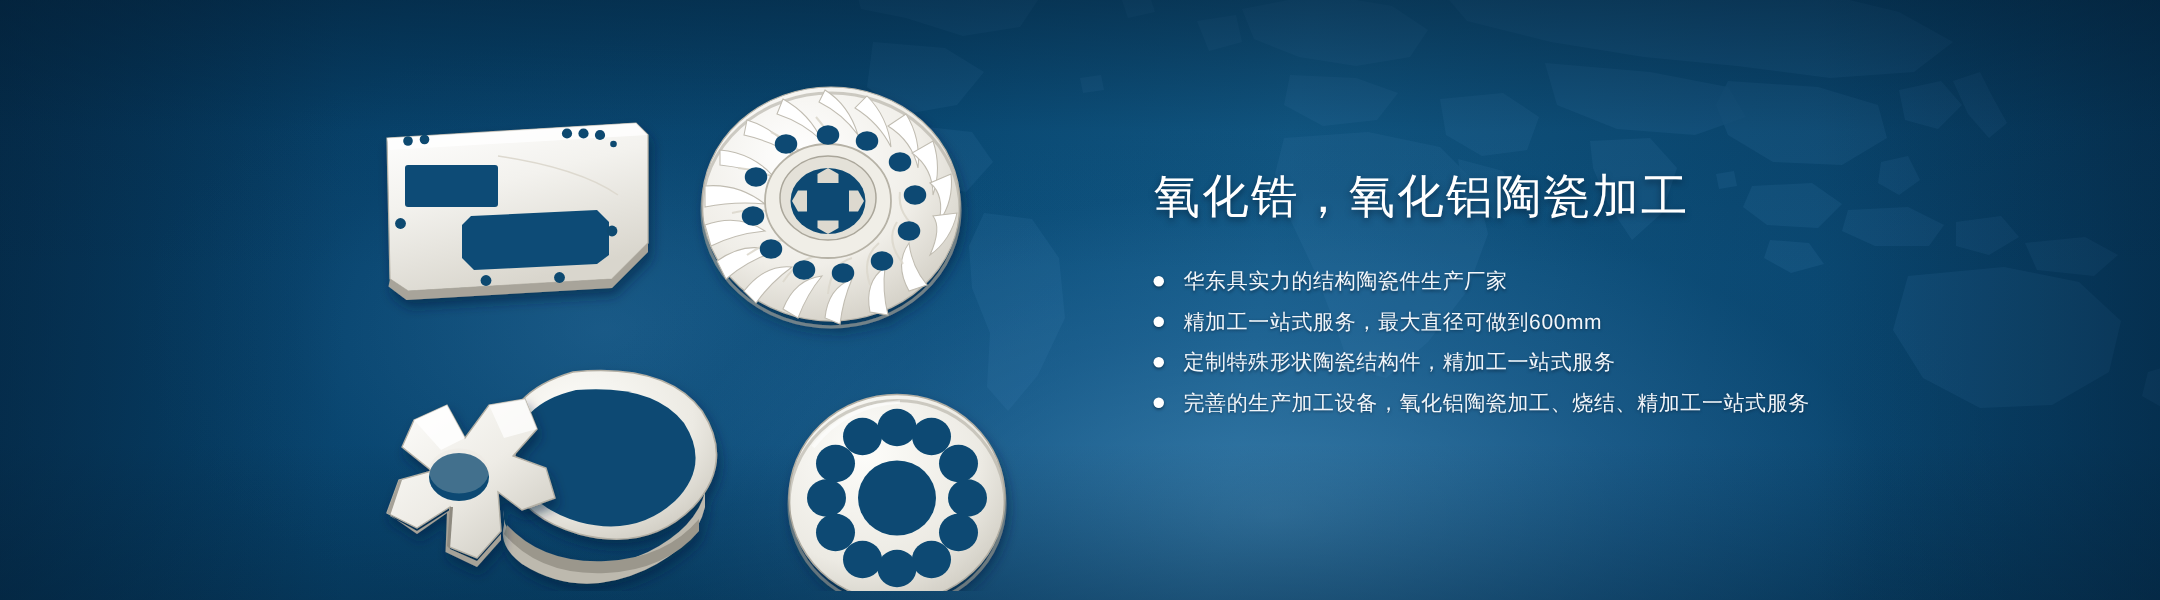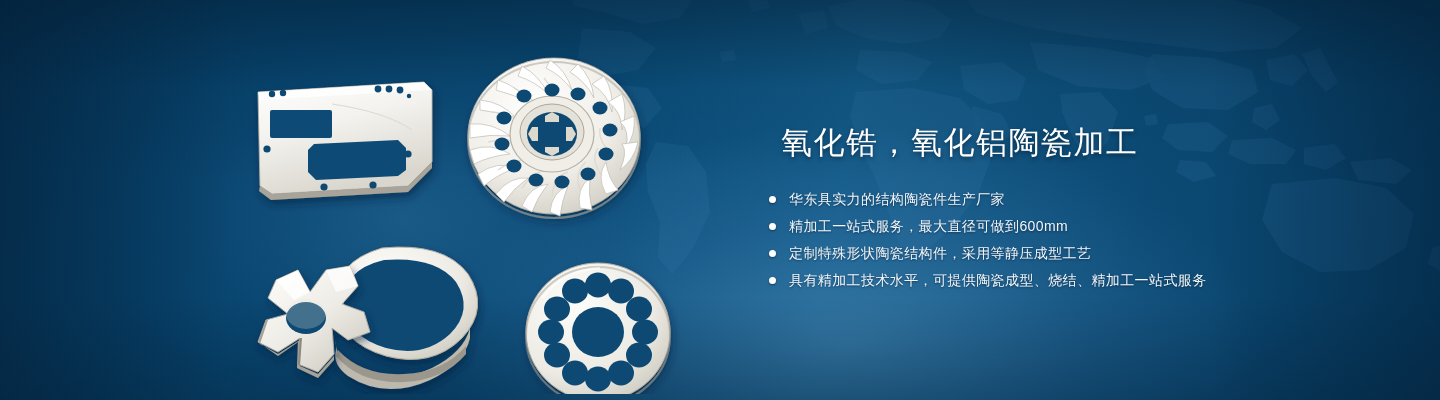--- a/index.html
+++ b/index.html
@@ -46,21 +46,21 @@
     width:480px;height:350px;
   }
   .products svg{display:block;width:100%;height:100%;}
 
   
   .copy{
     position:absolute;left:765px;top:108px;
     width:620px;
   }
   .headline{
-    margin:16px;
+    margin:4px;
     font-size:31px;
     font-weight:400;
     letter-spacing:1.5px;
     color:#ffffff;
     text-shadow:0 2px 4px rgba(0,20,40,.55);
     line-height:1.25;
     white-space:nowrap;
   }
   .bullets{
     list-style:none;
@@ -323,22 +323,22 @@
       <li>
         <span class="dot"></span>
         <span class="btext">华东具实力的结构陶瓷件生产厂家</span>
       </li>
       <li>
         <span class="dot"></span>
         <span class="btext">精加工一站式服务，最大直径可做到600mm</span>
       </li>
       <li>
         <span class="dot"></span>
-        <span class="btext">定制特殊形状陶瓷结构件，采用等静压成型工艺</span>
+        <span class="btext">定制特殊形状陶瓷结构件，精加工一站式服务</span>
       </li>
       <li>
         <span class="dot"></span>
-        <span class="btext">具有精加工技术水平，可提供陶瓷成型、烧结、精加工一站式服务</span>
+        <span class="btext">完善的生产加工设备，氧化铝陶瓷加工、烧结、精加工一站式服务</span>
       </li>
     </ul>
   </div>
 
 </div>
 
 </body></html>

